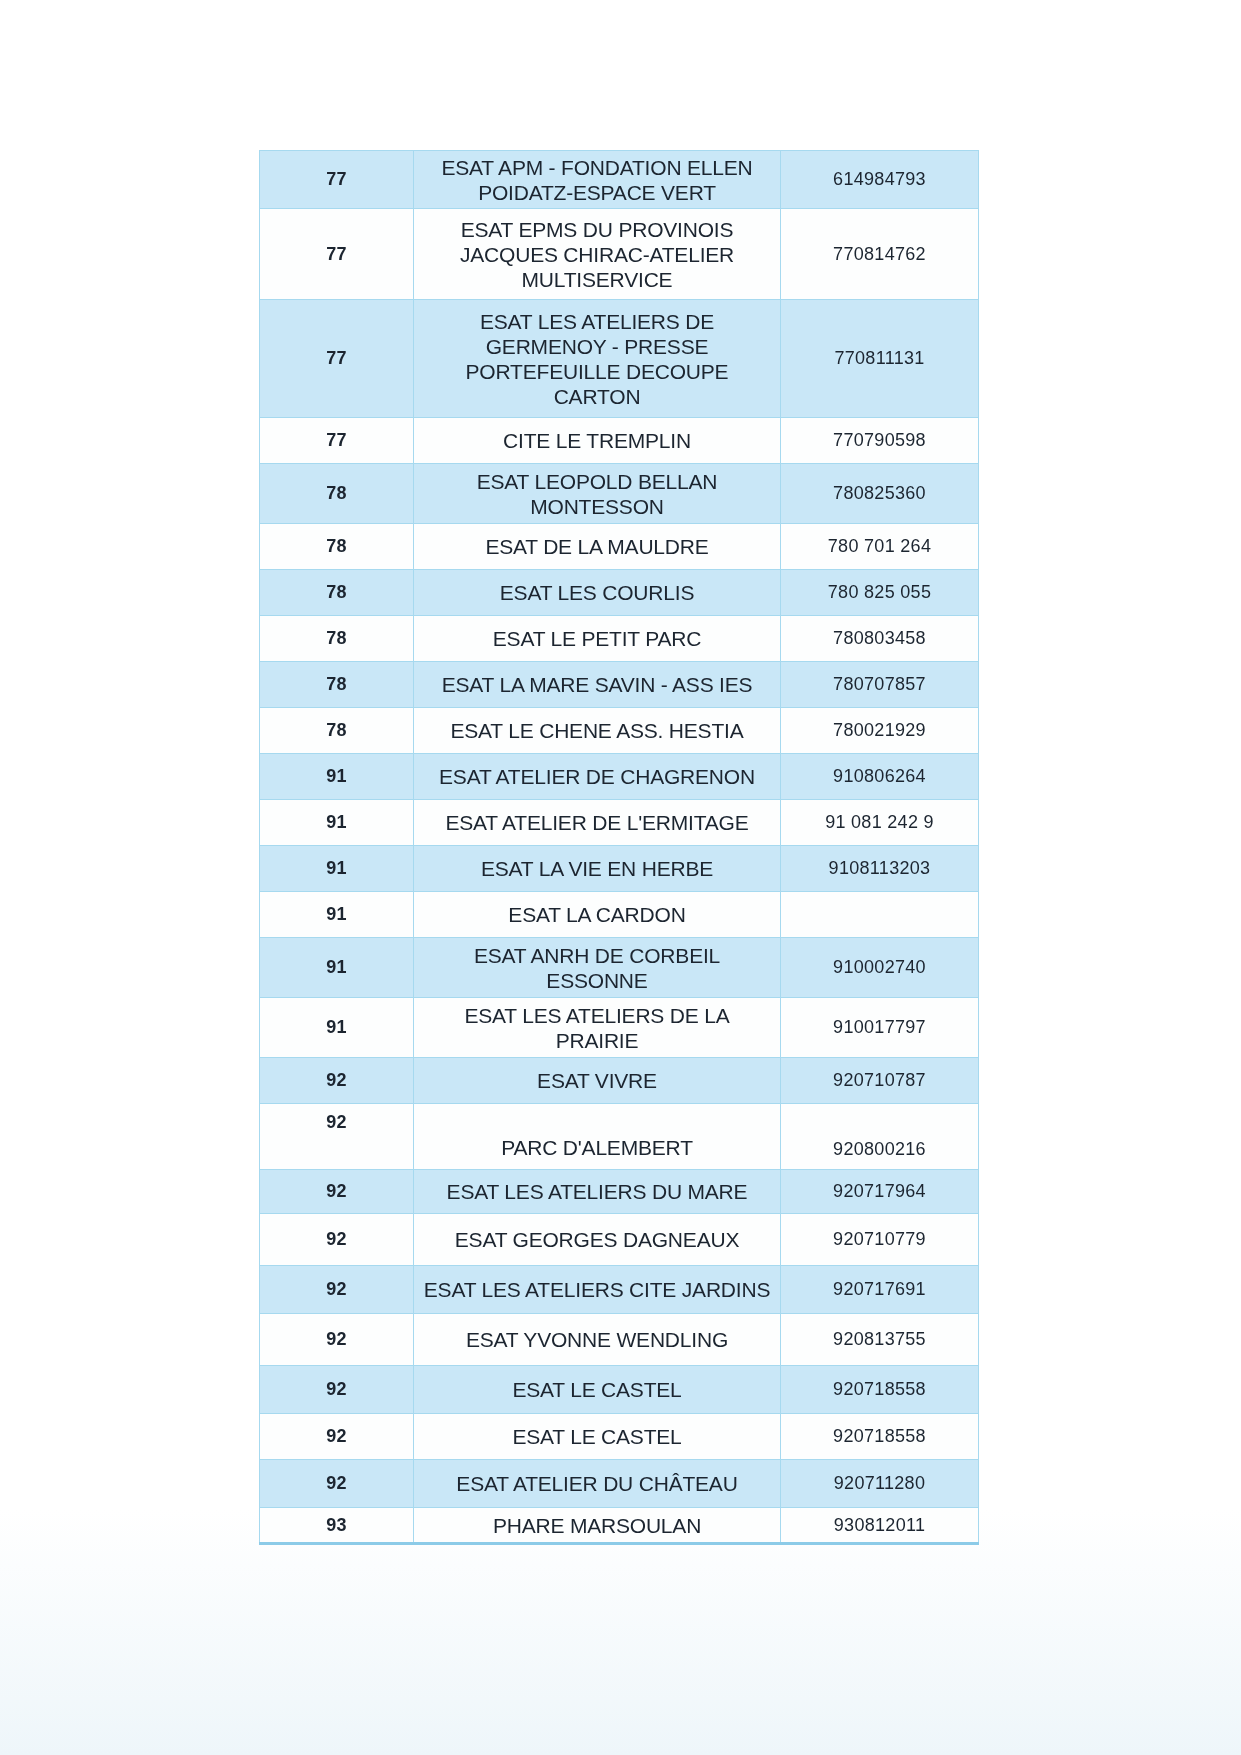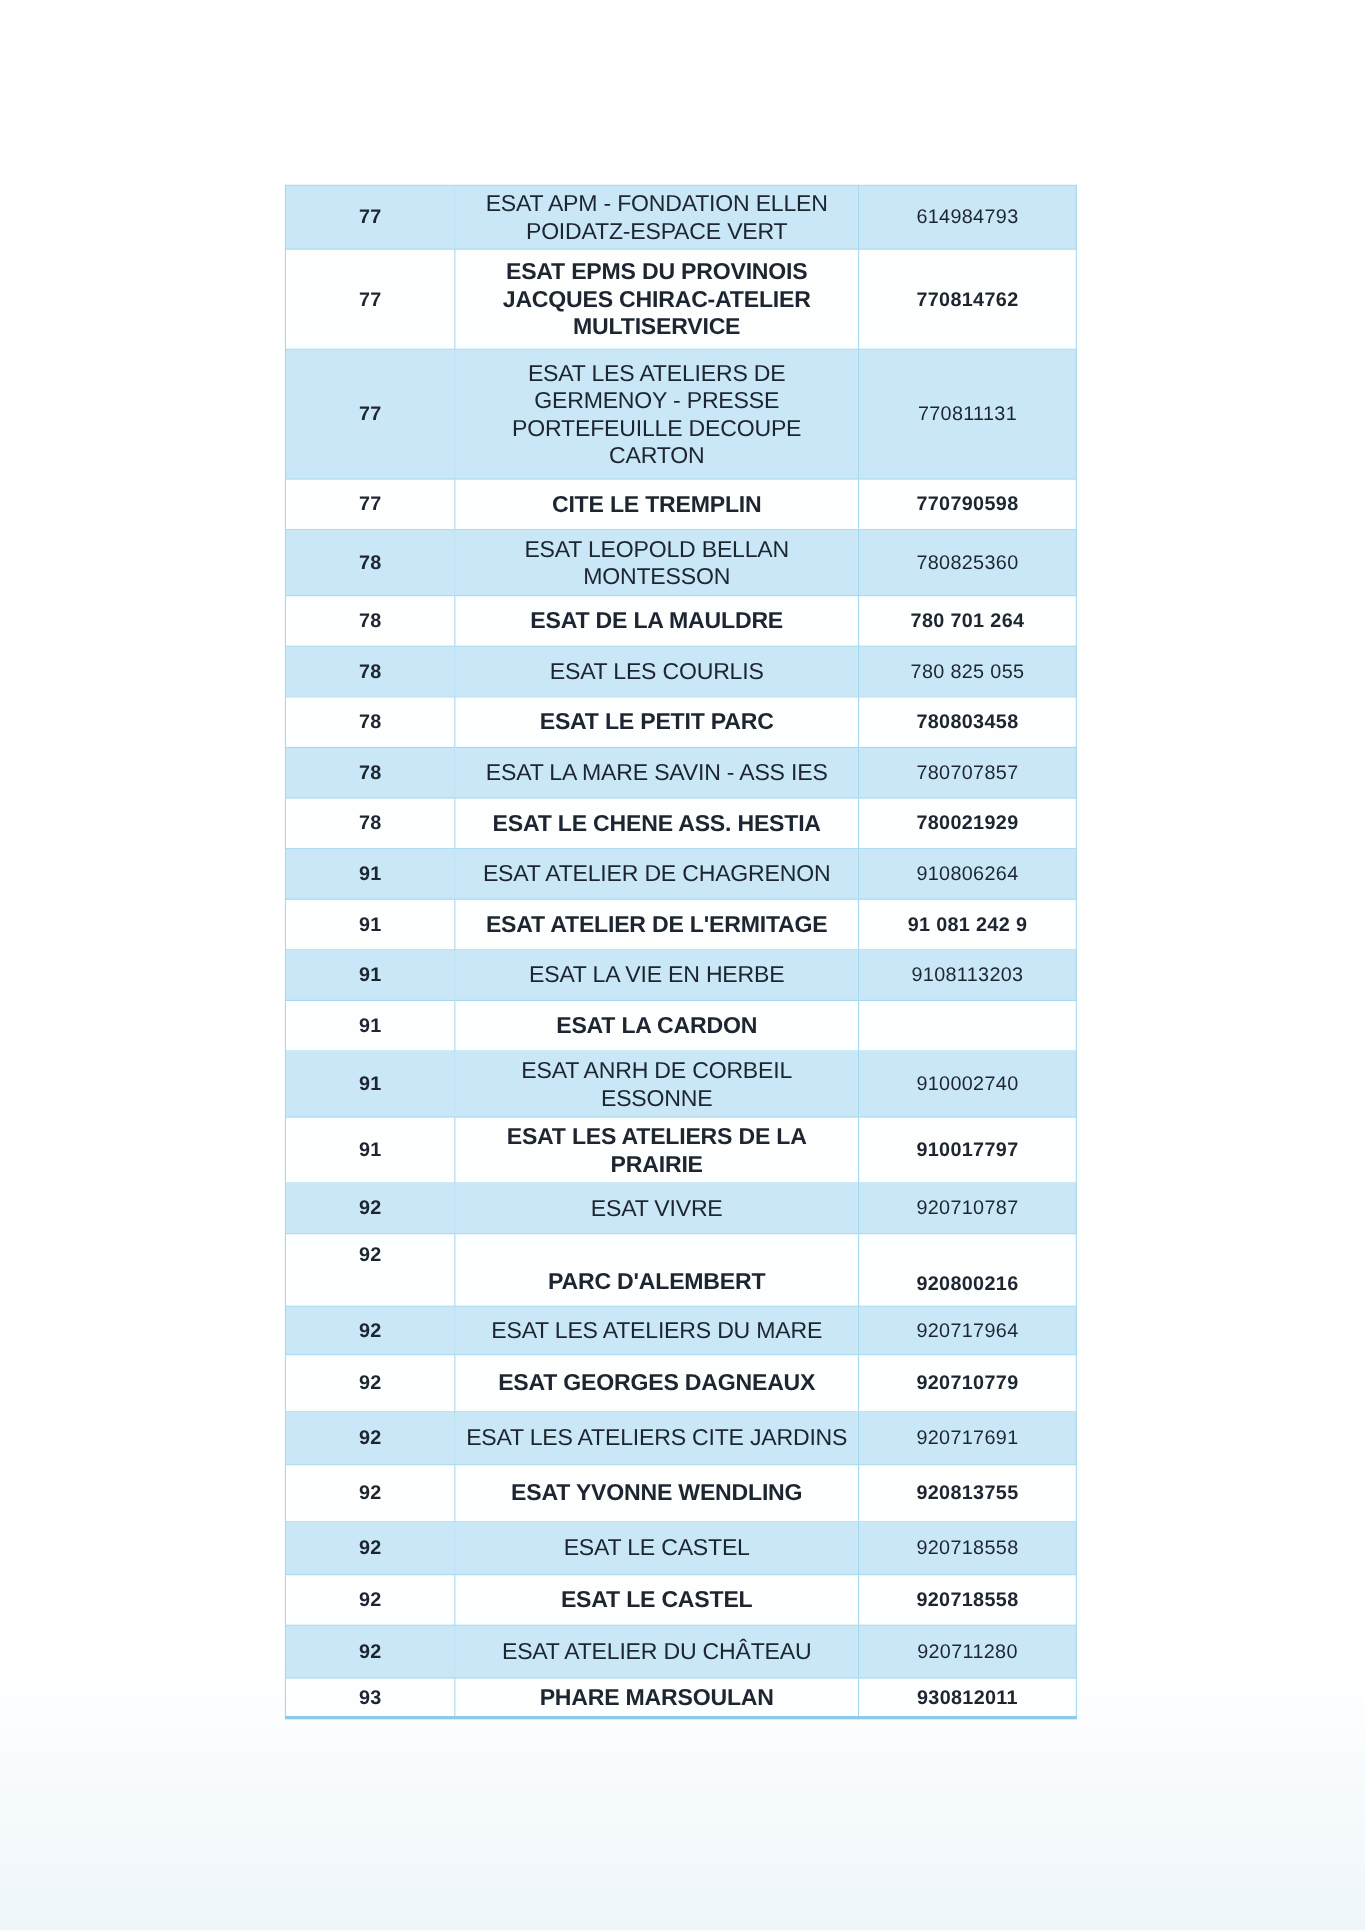--- a/index.html
+++ b/index.html
@@ -11,38 +11,38 @@
     position: relative;
     width: 1241px;
     height: 1755px;
     overflow: hidden;
     font-family: "Liberation Sans", sans-serif;
     background: linear-gradient(180deg, #ffffff 0%, #ffffff 86%, #eef6fa 100%);
   }
   .esat-table {
     position: absolute;
     left: 259px;
-    top: 168px;
+    top: 150px;
     width: 719px;
     border-collapse: collapse;
     table-layout: fixed;
     border: 1px solid var(--border-outer, #8ccbe8);
     border-bottom-width: 3px;
   }
   .esat-table td {
     border: 1px solid var(--border, #a6d9ef);
     text-align: center;
     vertical-align: middle;
     color: var(--text, #1c2530);
     white-space: pre-line;
     overflow: hidden;
     padding: 2px 6px;
   }
   tr.blue td  { background: var(--row-blue, #c9e7f7); }
-  tr.white td { background: var(--row-white, #fdfefe); font-weight: bold; }
+  tr.white td { background: var(--row-white, #fdfefe); }
 
   td.dept-cell {
     font-weight: bold;
     font-size: 18px;
     letter-spacing: 0.2px;
   }
   td.name-cell {
     font-size: 21px;
     line-height: 25px;
     letter-spacing: -0.2px;

